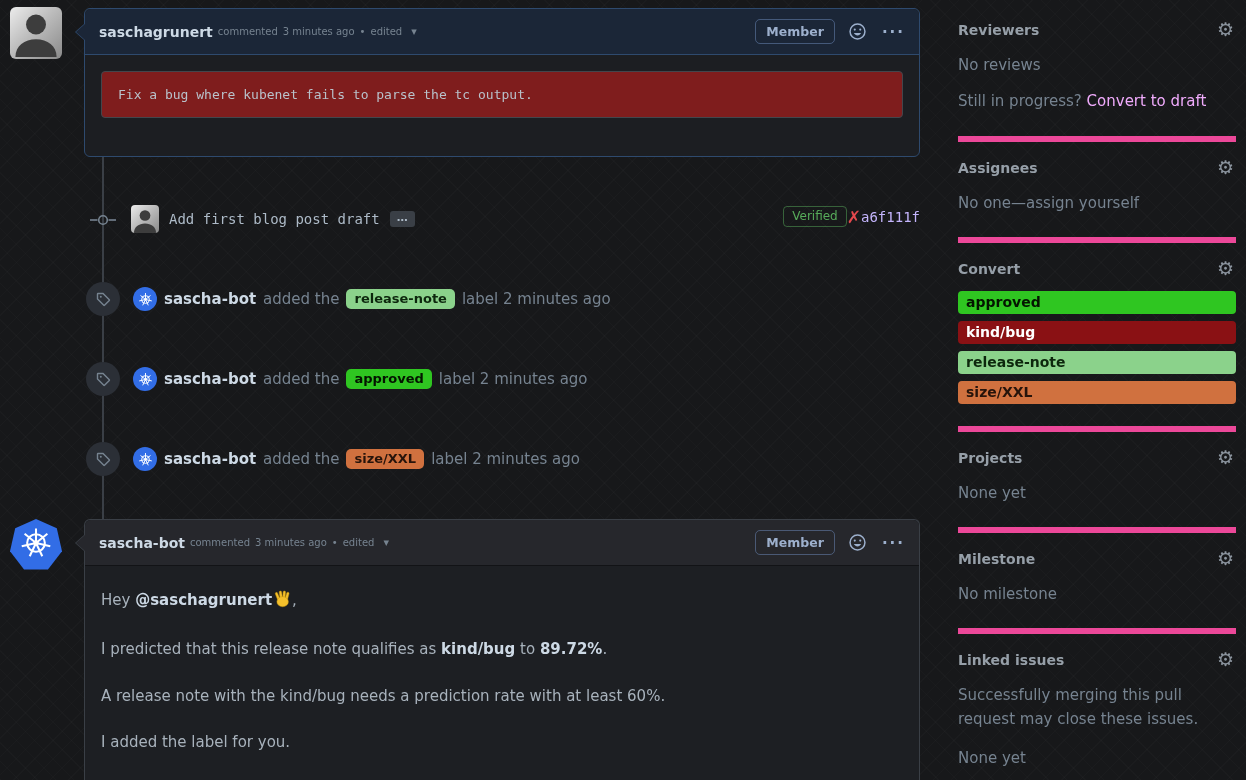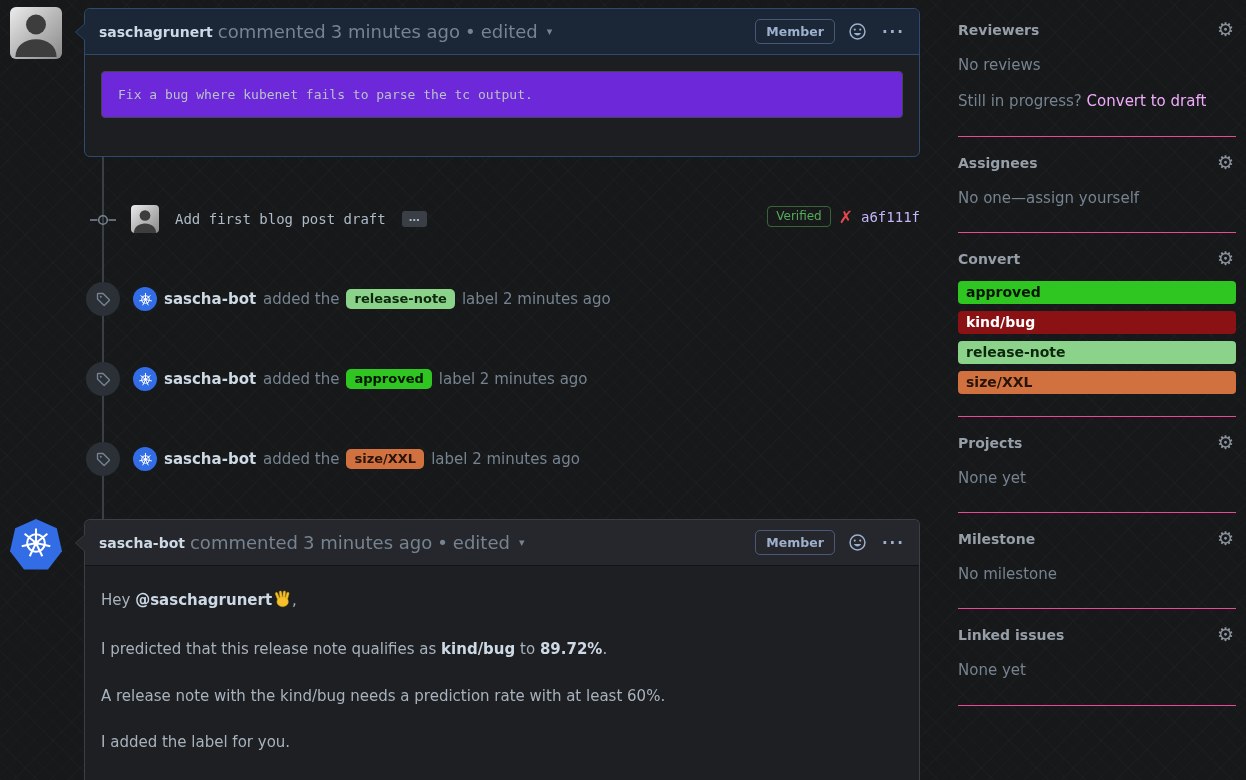--- a/index.html
+++ b/index.html
@@ -29,64 +29,64 @@
   .comment-first { top:8px; height:149px; background:#1c1e22; border:1px solid #2e4a6e; }
   .comment-first .comment-header { background:#1b2637; border-bottom:1px solid #2e4a6e; }
   .comment-bot { top:519px; height:280px; background:#1d1f23; border:1px solid #3a3f46; border-bottom:none; border-radius:6px 6px 0 0; }
   .comment-bot .comment-header { background:#26272c; border-bottom:1px solid #121316; }
   .comment-header { height:46px; display:flex; align-items:center; padding:0 14px; border-radius:6px 6px 0 0; position:relative; }
   .comment-header::before { content:""; position:absolute; left:-9px; top:15px;
     border-top:8px solid transparent; border-bottom:8px solid transparent; }
   .comment-first .comment-header::before { border-right:9px solid #1b2637; filter:drop-shadow(-1px 0 0 #2e4a6e); }
   .comment-bot .comment-header::before { border-right:9px solid #26272c; filter:drop-shadow(-1px 0 0 #3a3f46); }
   .author { font-weight:bold; color:#cdd9e5; font-size:14px; margin-right:5px; }
-  .meta { color:#768390; font-size:18px; }
+  .meta { color:#768390; font-size:10px; }
   .meta-gap { margin:0 5px; }
   .caret { color:#768390; font-size:11px; margin-left:4px; }
   .header-spacer { flex:1; }
   .member-badge { border:1px solid rgba(110,140,190,0.5); color:#9db0cd; font-weight:bold;
     font-size:12.5px; padding:4px 10px; border-radius:5px; margin-right:14px; }
   .smiley-btn { display:flex; margin-right:16px; cursor:pointer; }
   .kebab { color:#9db0cd; font-weight:bold; font-size:15px; letter-spacing:2px; cursor:pointer; }
 
   .comment-body-first { padding:16px; }
-  .code-block { background:#6d28d9; border:1px solid #43464c; border-radius:4px; padding:15px 16px;
+  .code-block { background:#7f1d1d; border:1px solid #43464c; border-radius:4px; padding:15px 16px;
     font-family:"DejaVu Sans Mono", monospace; font-size:13px; color:#b9c1ca; }
 
   .comment-body-bot { padding:24px 16px 0; font-size:15px; color:#a8b2bc; }
   .comment-body-bot p { margin-bottom:26px; line-height:1.35; }
   .strong { font-weight:bold; color:#cdd9e5; }
   .wave { display:inline-block; vertical-align:-3px; margin-left:2px; }
 
   
   .commit-row { position:absolute; left:0; top:202px; width:920px; height:34px; z-index:2; }
   .commit-icon { position:absolute; left:90px; top:10px; }
-  .commit-main { position:absolute; left:131px; top:3px; height:28px; display:flex; align-items:center; gap:16px; }
+  .commit-main { position:absolute; left:131px; top:3px; height:28px; display:flex; align-items:center; gap:10px; }
   .photo-sm { position:static; width:28px; height:28px; border-radius:4px; flex:none; display:flex; align-items:center; justify-content:center; overflow:hidden; }
   .commit-msg { font-family:"DejaVu Sans Mono", monospace; font-size:14px; color:#adbac7; }
   .expander { background:#3a3f46; color:#adbac7; border-radius:3px; font-size:11px; font-weight:bold;
     padding:1px 7px 3px; line-height:12px; cursor:pointer; }
-  .commit-right { position:absolute; right:0; top:4px; display:flex; align-items:center; gap:8px; }
+  .commit-right { position:absolute; right:0; top:4px; display:flex; align-items:center; }
   .verified-badge { border:1px solid rgba(87,171,90,0.5); color:#57ab5a; font-size:12px; padding:2px 8px 3px; border-radius:4px; }
   .x-icon { color:#e5484d; font-weight:bold; font-size:17px; }
   .sha { font-family:"DejaVu Sans Mono", monospace; font-size:14px; color:#c4b5fd; }
 
   
   .label-event { position:absolute; left:0; width:920px; height:36px; z-index:2; }
   .le-1 { top:281px; } .le-2 { top:361px; } .le-3 { top:441px; }
   .tag-circle { position:absolute; left:86px; top:1px; width:34px; height:34px; border-radius:50%;
     background:#2b2f36; display:flex; align-items:center; justify-content:center; }
   .event-line { position:absolute; left:133px; top:1px; height:34px; display:flex; align-items:center; gap:7px;
     font-size:15px; color:#768390; }
   .event-actor { color:#cdd9e5; font-weight:bold; }
   .event-label-badge { font-size:13px; font-weight:bold; padding:2px 8px 3px; border-radius:5px; }
 
   
   .sidebar { position:absolute; left:958px; top:0; width:278px; z-index:2; font-size:15px; }
-  .side-section { position:relative; border-bottom:1px solid #ec4899; padding:18px 0 22px; }
+  .side-section { position:relative; border-bottom:6px solid #ec4899; padding:18px 0 22px; }
   .side-section-first { padding-top:22px; }
   .side-title { font-size:14px; font-weight:bold; color:#969fa8; margin-bottom:16px; }
   .gear { position:absolute; right:2px; top:14px; color:#8b949e; font-size:19px; cursor:pointer; }
   .side-section-first .gear { top:18px; }
   .side-muted { color:#768390; line-height:1.55; }
   .side-line { margin-bottom:13px; }
   .side-line:last-child { margin-bottom:0; }
   .link-subtle { color:#f0abfc; cursor:pointer; }
   .side-label { height:23px; line-height:22px; border-radius:4px; padding:0 8px; font-weight:bold;
     font-size:14px; margin-bottom:7px; cursor:pointer; }
@@ -333,16 +333,17 @@
 
   <section class="side-section">
     <div class="side-title">Milestone</div>
     <span class="gear">⚙</span>
     <div class="side-muted side-line">No milestone</div>
   </section>
 
   <section class="side-section">
     <div class="side-title">Linked issues</div>
     <span class="gear">⚙</span>
+    <div class="side-muted side-line">Successfully merging this pull request may close these issues.</div>
     <div class="side-muted side-line" style="margin-top:16px">None yet</div>
   </section>
 
 </aside>
 
 </body></html>

